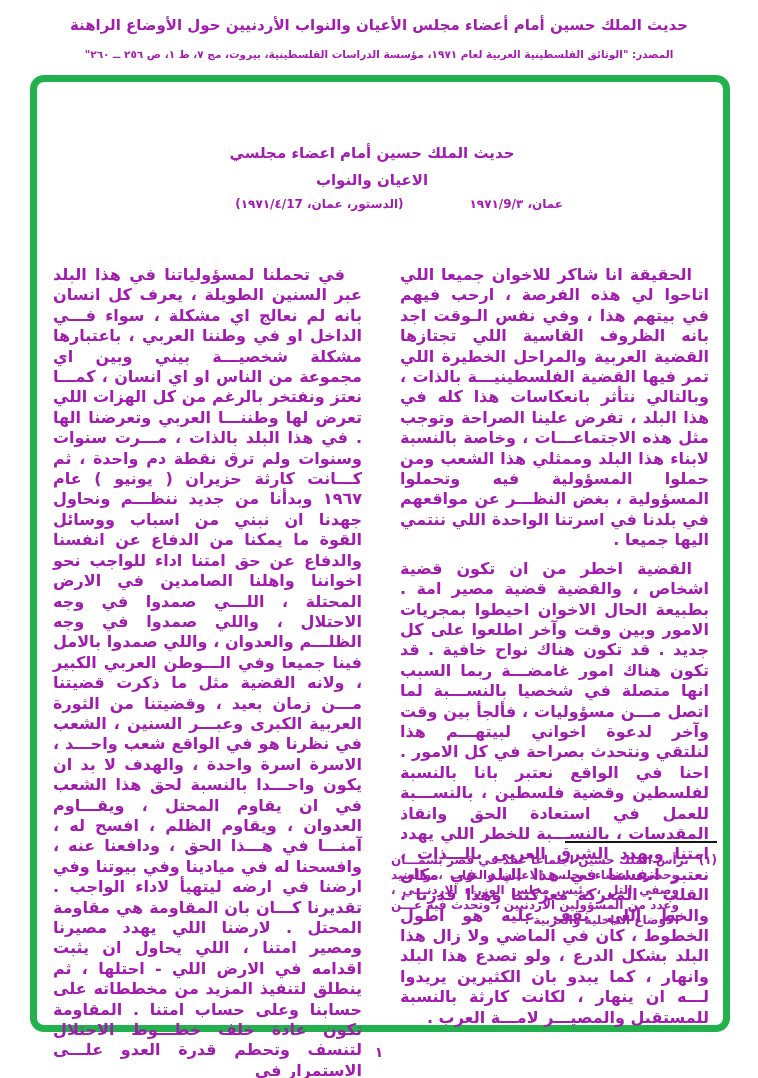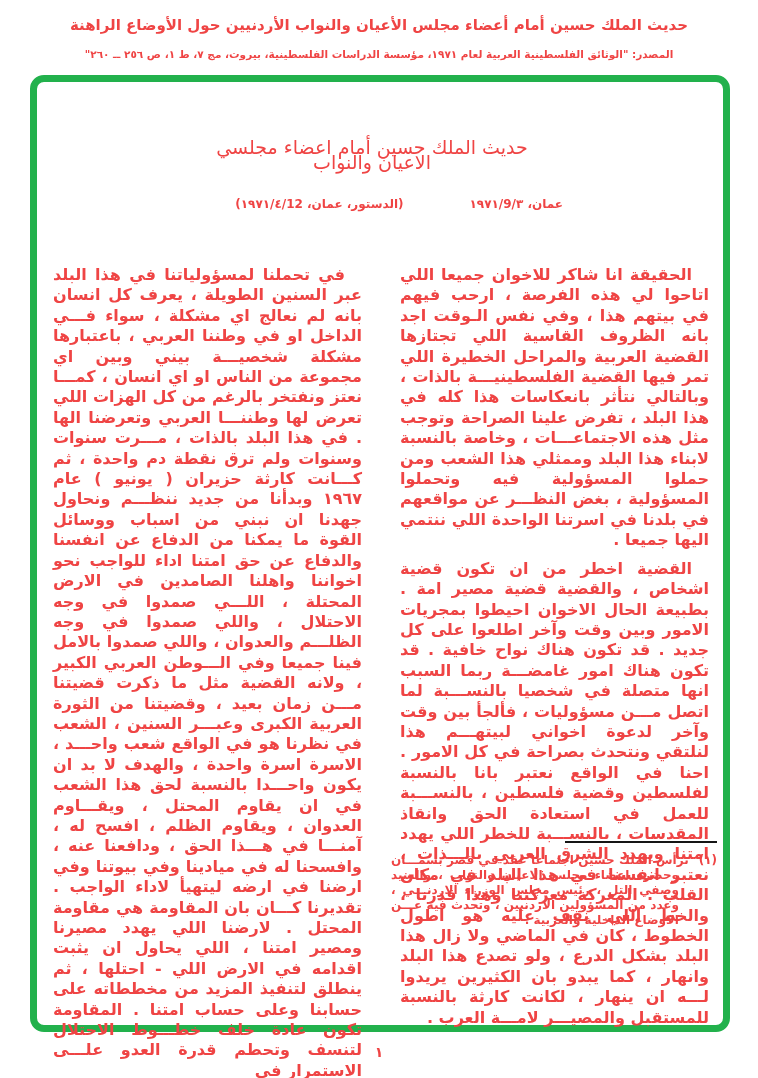--- a/index.html
+++ b/index.html
@@ -1,21 +1,21 @@
 <!DOCTYPE html>
 <html lang="ar"><head>
 <meta charset="utf-8">
 <style>
   html,body{margin:0;padding:0;background:#ffffff;}
   .page{
     position:relative;
     width:758px;height:1078px;
     background:#ffffff;
     font-family:"DejaVu Sans", sans-serif;
-    color:#ef4444;
+    color:#a21caf;
     overflow:hidden;
   }
   .hdr-title{
     position:absolute;top:16px;left:40px;right:40px;
     direction:rtl;text-align:center;
     font-size:15px;font-weight:700;
   }
   .hdr-source{
     position:absolute;top:48px;left:20px;right:20px;
     direction:rtl;text-align:center;
@@ -25,21 +25,21 @@
     position:absolute;left:30px;top:75px;
     width:700px;height:957px;
     box-sizing:border-box;
     border:7px solid #22b14c;
     border-radius:14px;
     background:#ffffff;
   }
   .doc-title{
     position:absolute;top:58px;left:165px;width:340px;
     direction:rtl;text-align:center;
-    font-size:19px;font-weight:400;line-height:15px;
+    font-size:15px;font-weight:700;line-height:27px;
   }
   .dateline{
     position:absolute;top:115px;right:160px;
     direction:rtl;display:flex;gap:66px;
     font-size:12px;font-weight:700;white-space:nowrap;
   }
   .columns{
     position:absolute;top:175px;left:8px;right:6px;
     display:flex;direction:rtl;gap:22px;
   }
@@ -81,21 +81,21 @@
   <div class="hdr-source">المصدر: "الوثائق الفلسطينية العربية لعام ١٩٧١، مؤسسة الدراسات الفلسطينية، بيروت، مج ٧، ط ١، ص ٢٥٦ ــ ٢٦٠"</div>
 
   <div class="green-box">
 
     <div class="doc-title">
       <div>حديث الملك حسين أمام اعضاء مجلسي الاعيان والنواب</div>
     </div>
 
     <div class="dateline">
       <span>عمان، ١٩٧١/9/٣</span>
-      <span>(الدستور، عمان، ١٩٧١/٤/12)</span>
+      <span>(الدستور، عمان، ١٩٧١/٤/17)</span>
     </div>
 
     <div class="columns">
       <div class="col">
           <p>الحقيقة انا شاكر للاخوان جميعا اللي اتاحوا لي هذه الفرصة ، ارحب فيهم في بيتهم هذا ، وفي نفس الـوقت اجد بانه الظروف القاسية اللي تجتازها القضية العربية والمراحل الخطيرة اللي تمر فيها القضية الفلسطينيـــة بالذات ، وبالتالي نتأثر بانعكاسات هذا كله في هذا البلد ، تفرض علينا الصراحة وتوجب مثل هذه الاجتماعـــات ، وخاصة بالنسبة لابناء هذا البلد وممثلي هذا الشعب ومن حملوا المسؤولية فيه وتحملوا المسؤولية ، بغض النظـــر عن مواقعهم في بلدنا في اسرتنا الواحدة اللي ننتمي اليها جميعا .</p>
           <p>القضية اخطر من ان تكون قضية اشخاص ، والقضية قضية مصير امة . بطبيعة الحال الاخوان احيطوا بمجريات الامور وبين وقت وآخر اطلعوا على كل جديد . قد تكون هناك نواح خافية . قد تكون هناك امور غامضـــة ربما السبب انها متصلة في شخصيا بالنســـبة لما اتصل مـــن مسؤوليات ، فألجأ بين وقت وآخر لدعوة اخواني لبيتهـــم هذا لنلتقي ونتحدث بصراحة في كل الامور . احنا في الواقع نعتبر بانا بالنسبة لفلسطين وقضية فلسطين ، بالنســـبة للعمل في استعادة الحق وانقاذ المقدسات ، بالنســـبة للخطر اللي يهدد امتنا ويهدد الشرق العربي بالـــذات ، نعتبر انفسنا في هذا البلد في مكان القلب . المعركة معركتنا وهذا قدرنا ، والخط اللي نقف عليه هو اطول الخطوط ، كان في الماضي ولا زال هذا البلد بشكل الدرع ، ولو تصدع هذا البلد وانهار ، كما يبدو بان الكثيرين يريدوا لـــه ان ينهار ، لكانت كارثة بالنسبة للمستقبل والمصيـــر لامـــة العرب .</p>
         </div>
       <div class="col">
           <p>في تحملنا لمسؤولياتنا في هذا البلد عبر السنين الطويلة ، يعرف كل انسان بانه لم نعالج اي مشكلة ، سواء فـــي الداخل او في وطننا العربي ، باعتبارها مشكلة شخصيـــة بيني وبين اي مجموعة من الناس او اي انسان ، كمـــا نعتز ونفتخر بالرغم من كل الهزات اللي تعرض لها وطننـــا العربي وتعرضنا الها . في هذا البلد بالذات ، مـــرت سنوات وسنوات ولم ترق نقطة دم واحدة ، ثم كـــانت كارثة حزيران ( يونيو ) عام ١٩٦٧ وبدأنا من جديد ننظـــم ونحاول جهدنا ان نبني من اسباب ووسائل القوة ما يمكنا من الدفاع عن انفسنا والدفاع عن حق امتنا اداء للواجب نحو اخواننا واهلنا الصامدين في الارض المحتلة ، اللـــي صمدوا في وجه الاحتلال ، واللي صمدوا في وجه الظلـــم والعدوان ، واللي صمدوا بالامل فينا جميعا وفي الـــوطن العربي الكبير ، ولانه القضية مثل ما ذكرت قضيتنا مـــن زمان بعيد ، وقضيتنا من الثورة العربية الكبرى وعبـــر السنين ، الشعب في نظرنا هو في الواقع شعب واحـــد ، الاسرة اسرة واحدة ، والهدف لا بد ان يكون واحـــدا بالنسبة لحق هذا الشعب في ان يقاوم المحتل ، ويقـــاوم العدوان ، ويقاوم الظلم ، افسح له ، آمنـــا في هـــذا الحق ، ودافعنا عنه ، وافسحنا له في ميادينا وفي بيوتنا وفي ارضنا في ارضه ليتهيأ لاداء الواجب . تقديرنا كـــان بان المقاومة هي مقاومة المحتل . لارضنا اللي يهدد مصيرنا ومصير امتنا ، اللي يحاول ان يثبت اقدامه في الارض اللي - احتلها ، ثم ينطلق لتنفيذ المزيد من مخططاته على حسابنا وعلى حساب امتنا . المقاومة تكون عادة خلف خطـــوط الاحتلال لتنسف وتحطم قدرة العدو علـــى الاستمرار في</p>
         </div>

